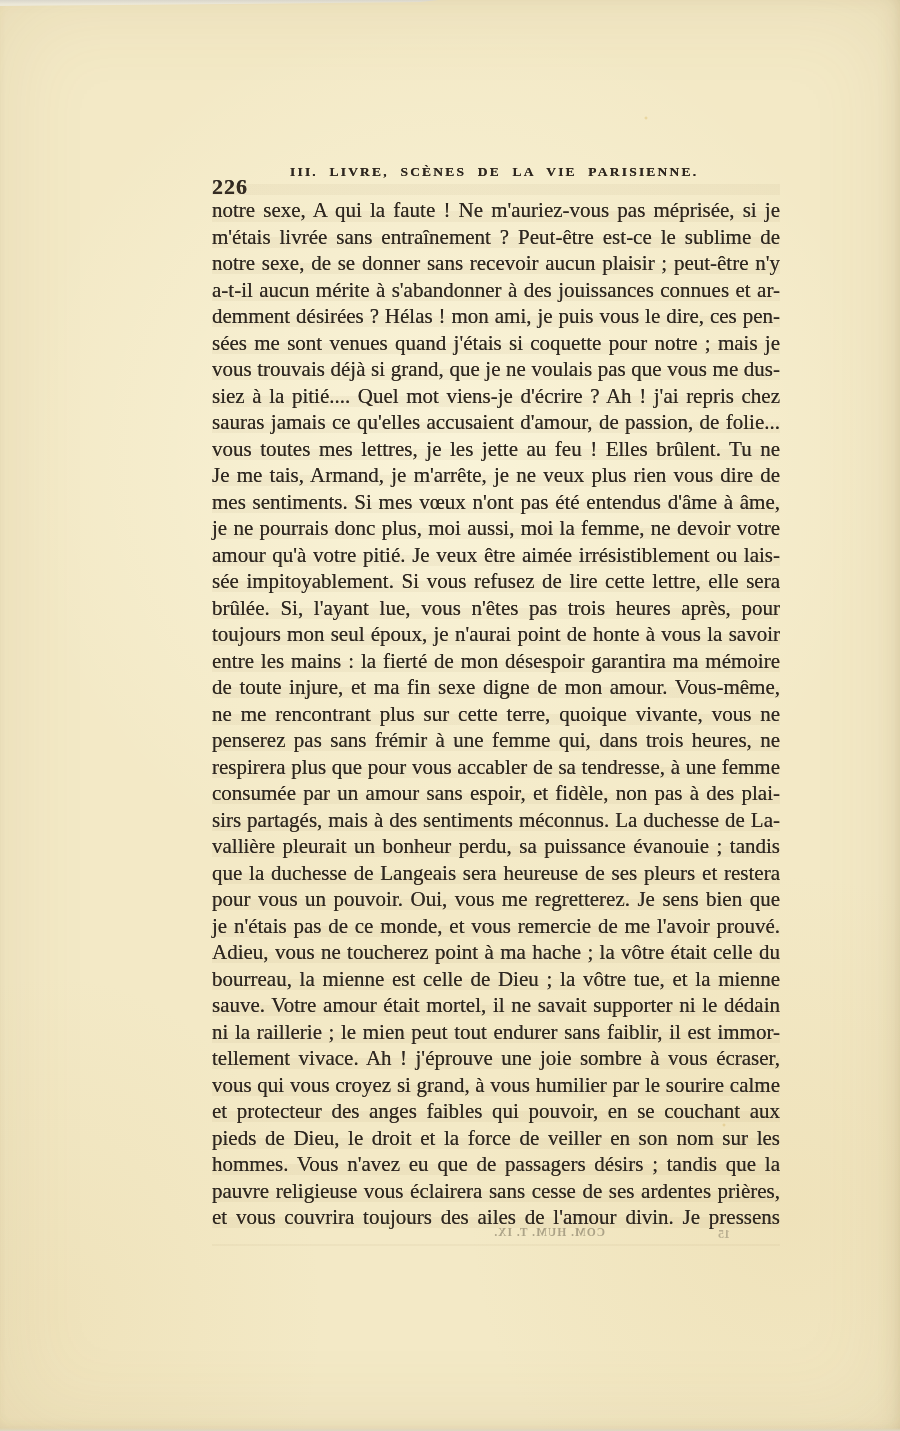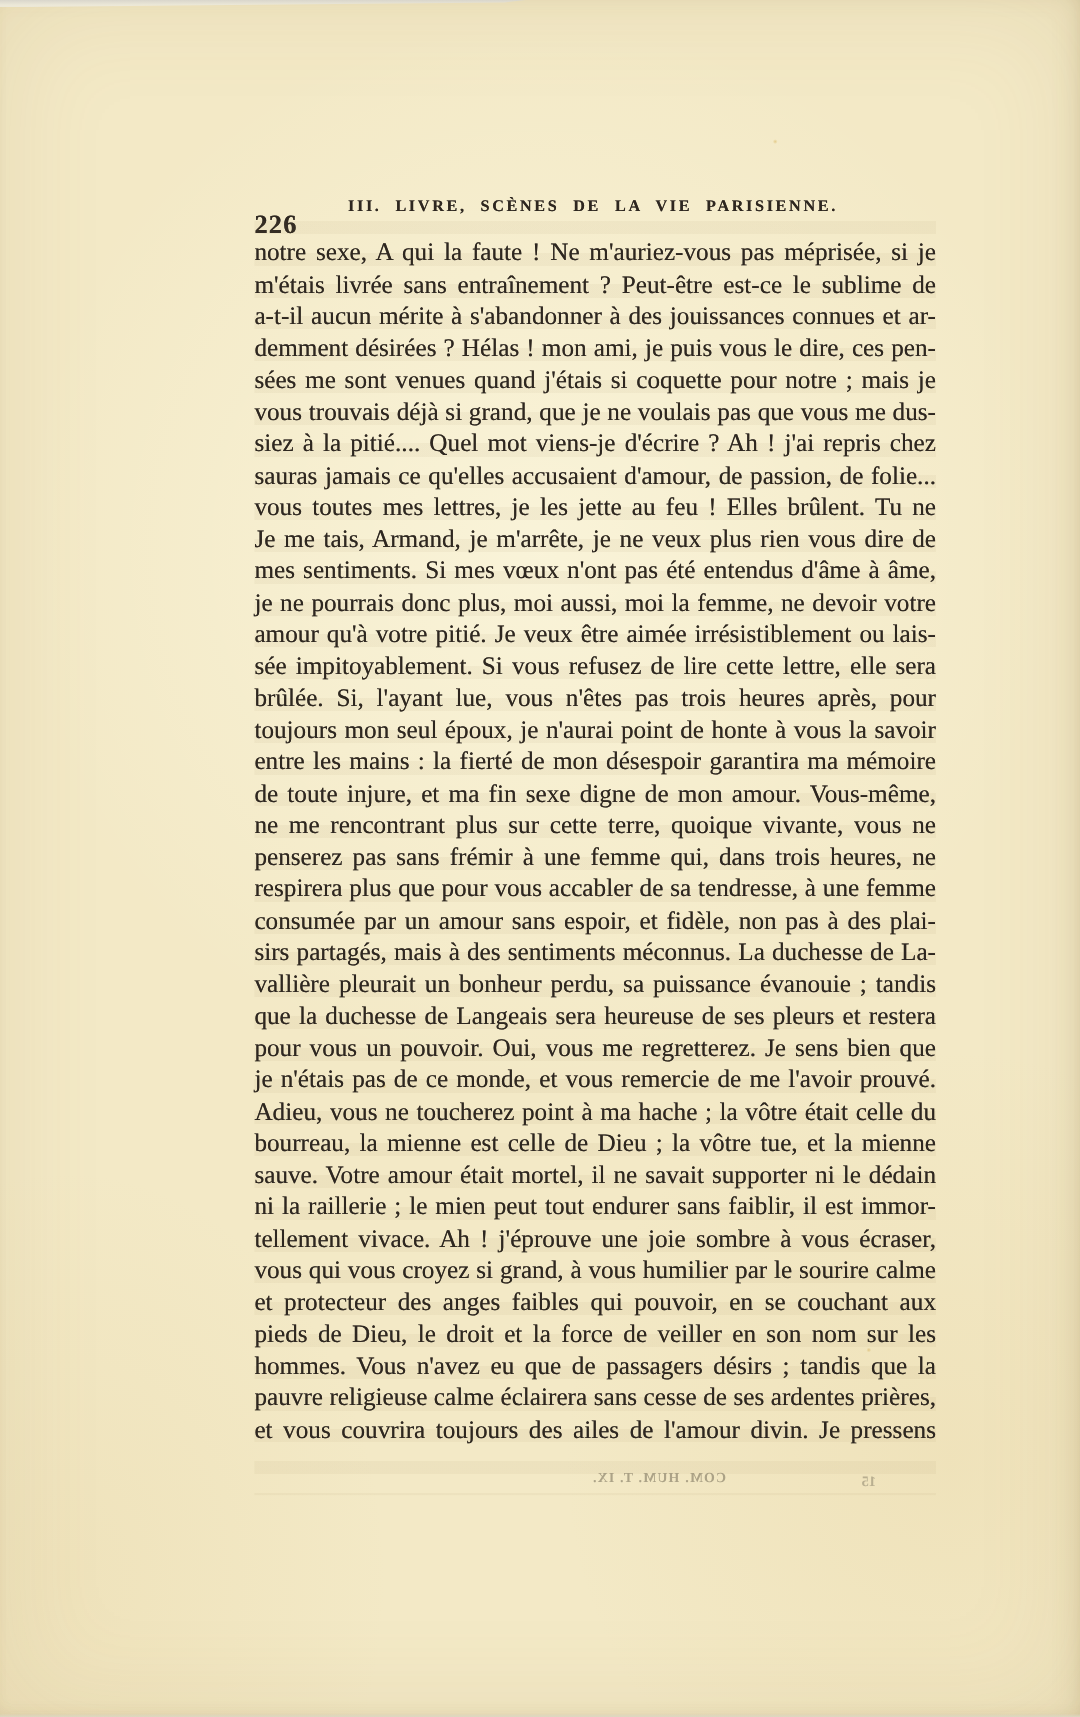--- a/index.html
+++ b/index.html
@@ -98,20 +98,21 @@
   <div class="running-header">
     <span class="page-number">226</span>
     <span class="running-title">III. LIVRE, SCÈNES DE LA VIE PARISIENNE.</span>
   </div>
 
   <div class="bleed-stripes"></div>
 
   <div class="text-block">
       <div class="line">notre sexe, A qui la faute ! Ne m'auriez-vous pas méprisée, si je</div>
       <div class="line">m'étais livrée sans entraînement ? Peut-être est-ce le sublime de</div>
+      <div class="line">notre sexe, de se donner sans recevoir aucun plaisir ; peut-être n'y</div>
       <div class="line">a-t-il aucun mérite à s'abandonner à des jouissances connues et ar-</div>
       <div class="line">demment désirées ? Hélas ! mon ami, je puis vous le dire, ces pen-</div>
       <div class="line">sées me sont venues quand j'étais si coquette pour notre ; mais je</div>
       <div class="line">vous trouvais déjà si grand, que je ne voulais pas que vous me dus-</div>
       <div class="line">siez à la pitié.... Quel mot viens-je d'écrire ? Ah ! j'ai repris chez</div>
       <div class="line">sauras jamais ce qu'elles accusaient d'amour, de passion, de folie...</div>
       <div class="line">vous toutes mes lettres, je les jette au feu ! Elles brûlent. Tu ne</div>
       <div class="line">Je me tais, Armand, je m'arrête, je ne veux plus rien vous dire de</div>
       <div class="line">mes sentiments. Si mes vœux n'ont pas été entendus d'âme à âme,</div>
       <div class="line">je ne pourrais donc plus, moi aussi, moi la femme, ne devoir votre</div>
@@ -132,21 +133,21 @@
       <div class="line">je n'étais pas de ce monde, et vous remercie de me l'avoir prouvé.</div>
       <div class="line">Adieu, vous ne toucherez point à ma hache ; la vôtre était celle du</div>
       <div class="line">bourreau, la mienne est celle de Dieu ; la vôtre tue, et la mienne</div>
       <div class="line">sauve. Votre amour était mortel, il ne savait supporter ni le dédain</div>
       <div class="line">ni la raillerie ; le mien peut tout endurer sans faiblir, il est immor-</div>
       <div class="line">tellement vivace. Ah ! j'éprouve une joie sombre à vous écraser,</div>
       <div class="line">vous qui vous croyez si grand, à vous humilier par le sourire calme</div>
       <div class="line">et protecteur des anges faibles qui pouvoir, en se couchant aux</div>
       <div class="line">pieds de Dieu, le droit et la force de veiller en son nom sur les</div>
       <div class="line">hommes. Vous n'avez eu que de passagers désirs ; tandis que la</div>
-      <div class="line">pauvre religieuse calme éclairera sans cesse de ses ardentes prières,</div>
+      <div class="line">pauvre religieuse vous éclairera sans cesse de ses ardentes prières,</div>
       <div class="line">et vous couvrira toujours des ailes de l'amour divin. Je pressens</div>
     </div>
 
   <div class="bleed-signature">COM. HUM. T. IX.</div>
 
   <div class="bleed-number">15</div>
 
 </div>
 
 </body></html>

